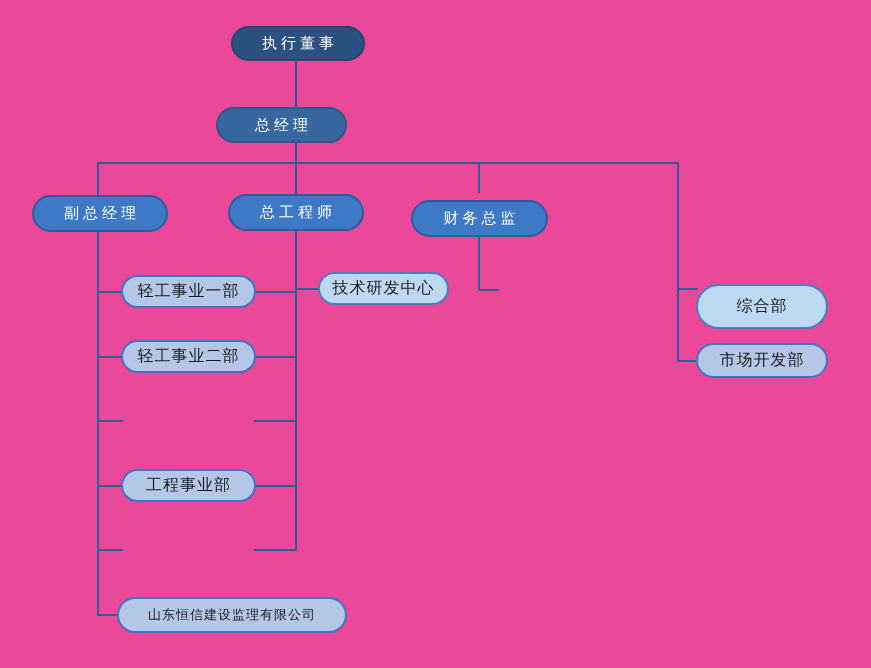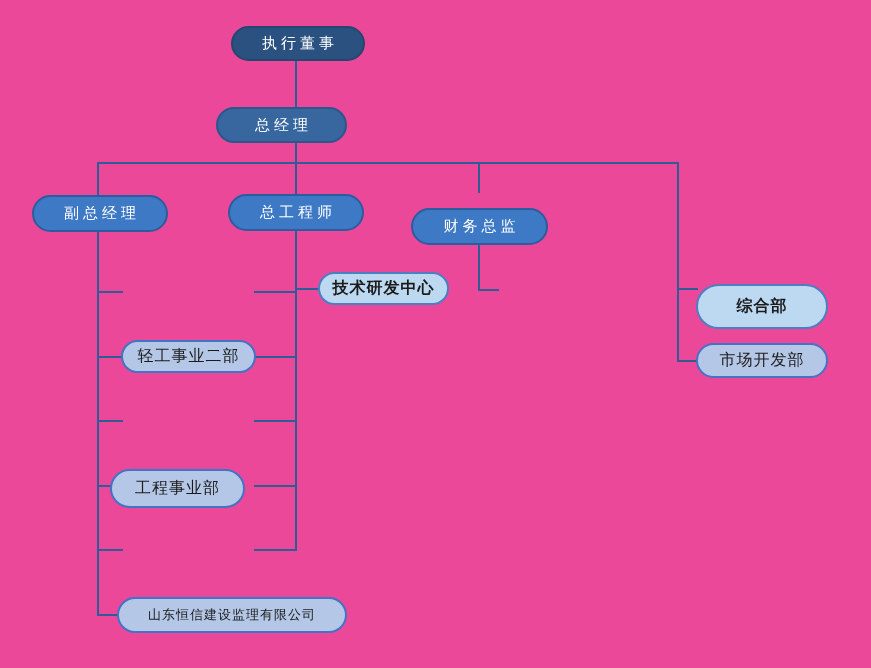--- a/index.html
+++ b/index.html
@@ -59,21 +59,20 @@
     color: var(--text-dark, #1B1B1B);
     font-size: 16px;
     letter-spacing: 1px;
   }
   .sky {
     background: var(--child-sky-fill, #BDD9F1);
     border: 2px solid var(--child-sky-border, #4A7FC1);
     color: var(--text-dark, #1B1B1B);
     font-size: 16px;
     letter-spacing: 1px;
-    font-weight: bold;
   }
   .wide {
     font-size: 13px;
   }
 </style>
 </head>
 <body>
 
 <div class="stage">
 
@@ -107,27 +106,28 @@
   <div class="ln" style="left:679px;top:360px;width:19px;height:2px"></div>
 
   <div class="node lvl1" style="left:231px;top:26px;width:134px;height:35px">执行董事</div>
 
   <div class="node lvl2" style="left:216px;top:107px;width:131px;height:36px">总经理</div>
 
   <div class="node lvl3" style="left:32px;top:195px;width:136px;height:37px">副总经理</div>
 
   <div class="node lvl3" style="left:228px;top:194px;width:136px;height:37px">总工程师</div>
 
-  <div class="node lvl3" style="left:411px;top:208px;width:137px;height:37px">财务总监</div>
+  <div class="node lvl3" style="left:411px;top:200px;width:137px;height:37px">财务总监</div>
 
+  <div class="node peri" style="left:121px;top:275px;width:135px;height:33px">轻工事业一部</div>
 
   <div class="node peri" style="left:121px;top:340px;width:135px;height:33px">轻工事业二部</div>
 
 
-  <div class="node peri" style="left:110px;top:469px;width:135px;height:39px">工程事业部</div>
+  <div class="node peri" style="left:121px;top:469px;width:135px;height:33px">工程事业部</div>
 
 
   <div class="node peri wide" style="left:117px;top:597px;width:230px;height:36px">山东恒信建设监理有限公司</div>
 
   <div class="node sky" style="left:318px;top:272px;width:131px;height:33px">技术研发中心</div>
 
 
   <div class="node sky" style="left:696px;top:284px;width:132px;height:45px">综合部</div>
 
   <div class="node peri" style="left:696px;top:343px;width:132px;height:35px">市场开发部</div>

